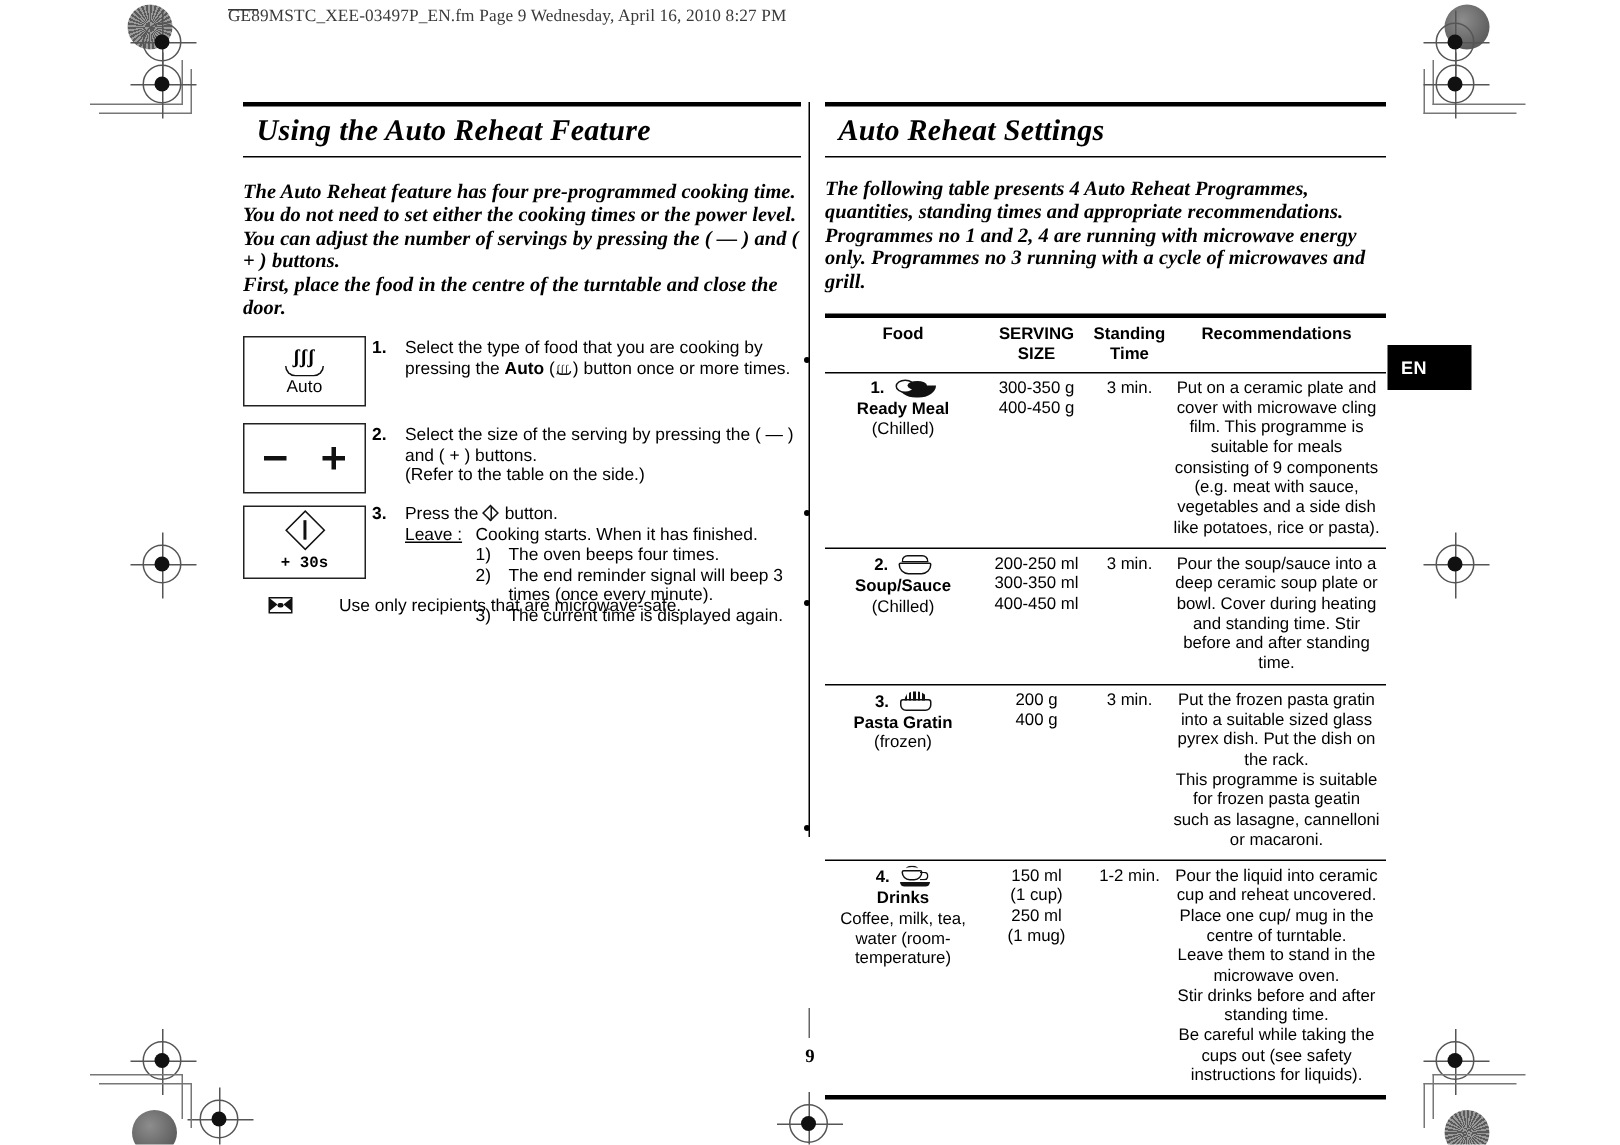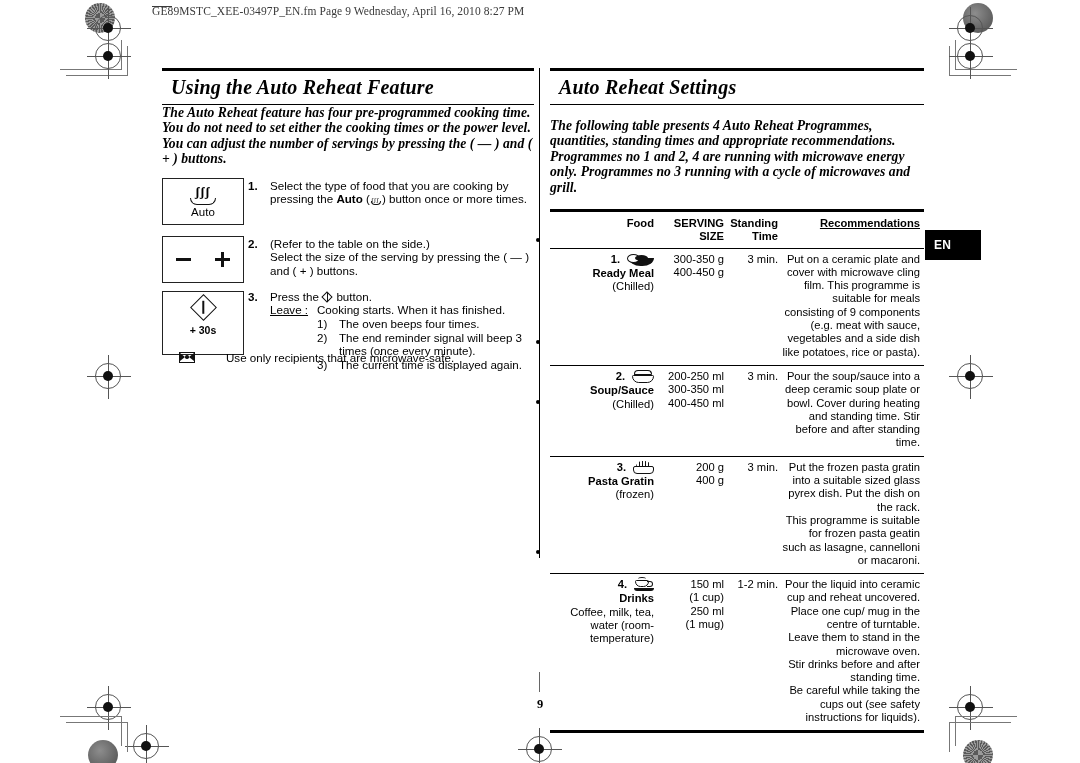--- a/index.html
+++ b/index.html
@@ -97,38 +97,38 @@
     padding: 5px 0 5px 9px;
     letter-spacing: 0.2px;
   }
 
   .intro {
     font-family: "Liberation Serif", serif;
     font-weight: bold;
     font-style: italic;
     font-size: 13.6px;
     line-height: 15.6px;
-    margin-top: 0;
+    margin-top: 15px;
     letter-spacing: 0.05px;
   }
   .col-right .intro { margin-top: 13px; }
 
   
   .steps { position: relative; margin-top: 11px; }
 
   .btnbox {
     position: absolute;
     border: 1px solid #222;
     background: #fff;
     box-sizing: border-box;
     text-align: center;
   }
   .btnbox-auto   { left: 0;  top: 0;   width: 82px; height: 47px; }
   .btnbox-pm     { left: 0;  top: 58px;  width: 82px; height: 47px; }
-  .btnbox-start  { left: 0;  top: 113px; width: 82px; height: 64px; }
+  .btnbox-start  { left: 0;  top: 113px; width: 82px; height: 49px; font-family: Liberation Mono, monospace; }
 
   .icon-auto-wrap { padding-top: 8px; }
   .icon-steam {
     font-family: "Liberation Serif", serif;
     font-weight: bold;
     font-size: 13px;
     line-height: 10px;
     letter-spacing: 1px;
   }
   .icon-bowl {
@@ -243,32 +243,32 @@
     background: #111;
     border-radius: 50%;
     z-index: 2;
   }
   .note-text { margin-left: 31px; }
 
   
   .tbl { width: 100%; border-collapse: collapse; font-size: 11.2px; margin-top: 0; }
   .tbl th, .tbl td {
     vertical-align: top;
-    text-align: right;
+    text-align: center;
     padding: 4px 4px 6px 0;
     line-height: 13.3px;
     font-weight: normal;
   }
   .tbl thead th { font-weight: bold; padding-top: 5px; padding-bottom: 4px; }
   .tbl tbody tr { border-top: 1px solid #000; }
   .tbl tbody tr:first-child { border-top: 1.3px solid #000; }
   .th-food  { width: 104px; }
   .th-size  { width: 66px; }
   .th-stand { width: 50px; }
-  .th-rec   { width: auto; text-decoration: underline; }
+  .th-rec   { width: auto; }
   .td-food  { padding-right: 4px; }
   .td-size  { padding-right: 4px; }
   .td-stand { padding-right: 4px; }
 
   .food-num { font-weight: bold; display: inline-block; margin-right: 7px; }
   .food-name { font-weight: bold; display: block; margin-top: 1px; }
   .food-sub  { display: block; }
 
   .tbl-top-rule    { height: 2.5px; background: #000; margin-top: 14px; }
   .tbl-bottom-rule { height: 2.5px; background: #000; }
@@ -437,20 +437,21 @@
 <div class="slug">GE89MSTC_XEE-03497P_EN.fm  Page 9  Wednesday, April 16, 2010  8:27 PM</div>
 
 <div class="col col-left">
 
   <div class="rule-thick"></div>
   <div class="sec-title">Using the Auto Reheat Feature</div>
   <div class="rule-thin"></div>
 
   <div class="intro">
     <div>The Auto Reheat feature has four pre-programmed cooking time. You do not need to set either the cooking times or the power level. You can adjust the number of servings by pressing the ( — ) and ( + ) buttons.</div>
+    <div>First, place the food in the centre of the turntable and close the door.</div>
   </div>
 
   <div class="steps" style="height:200px;">
 
     <div class="btnbox btnbox-auto">
       <div class="icon-auto-wrap">
         <div class="icon-steam">ʃʃʃ</div>
         <div class="icon-bowl"></div>
         <div class="icon-auto-label">Auto</div>
       </div>
@@ -474,22 +475,22 @@
       <span class="step-num">1.</span>
       <div class="step-body"><span>Select the type of food that you are cooking by pressing the </span><span class="bold">Auto</span><span>&nbsp;</span><span>(</span><span class="fi" style="width:12px;height:10px;position:relative;vertical-align:-2px;">
           <span style="position:absolute;left:1px;top:-1px;font-size:7px;letter-spacing:0.5px;font-family:'Liberation Serif',serif;">ʃʃʃ</span>
           <span style="position:absolute;left:1px;top:6px;width:10px;height:3.5px;border:1.1px solid #111;border-top:none;border-radius:0 0 5px 5px;box-sizing:border-box;"></span>
         </span><span>)</span><span> button once or more times.</span></div>
     </div>
 
     <div class="step step2">
       <span class="step-num">2.</span>
       <div class="step-body">
+        <div>Select the size of the serving by pressing the ( — ) and ( + ) buttons.</div>
         <div>(Refer to the table on the side.)</div>
-        <div>Select the size of the serving by pressing the ( — ) and ( + ) buttons.</div>
       </div>
     </div>
 
     <div class="step step3">
       <span class="step-num">3.</span>
       <div class="step-body">
         <div><span>Press the </span><span class="fi" style="width:11px;height:11px;vertical-align:-2px;position:relative;">
             <span style="position:absolute;left:1px;top:1px;width:8px;height:8px;border:1.2px solid #111;transform:rotate(45deg);box-sizing:border-box;"></span>
             <span style="position:absolute;left:4.7px;top:1px;width:1.4px;height:9px;background:#111;"></span>
           </span><span> button.</span></div>

